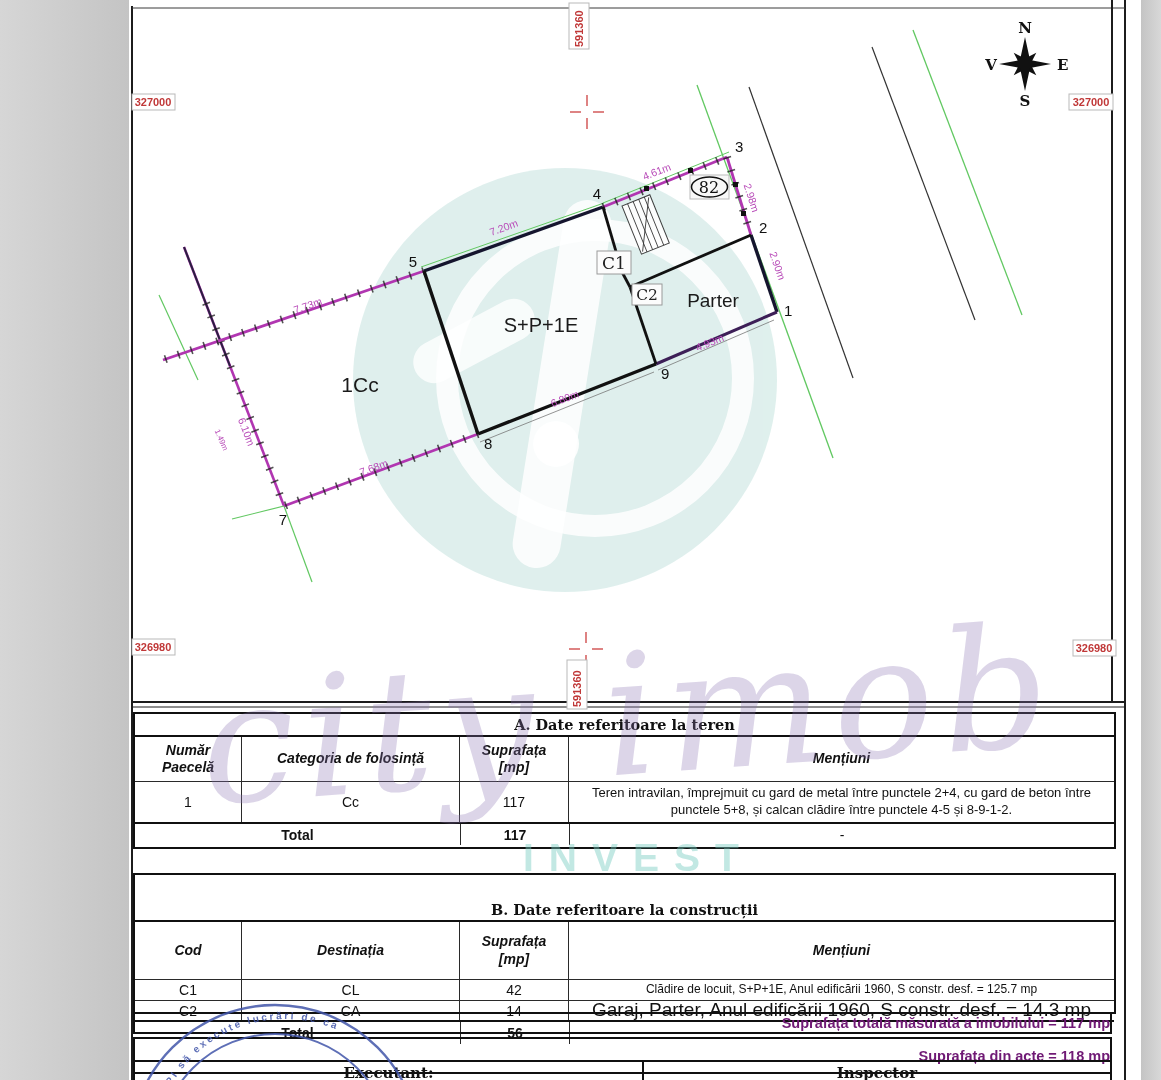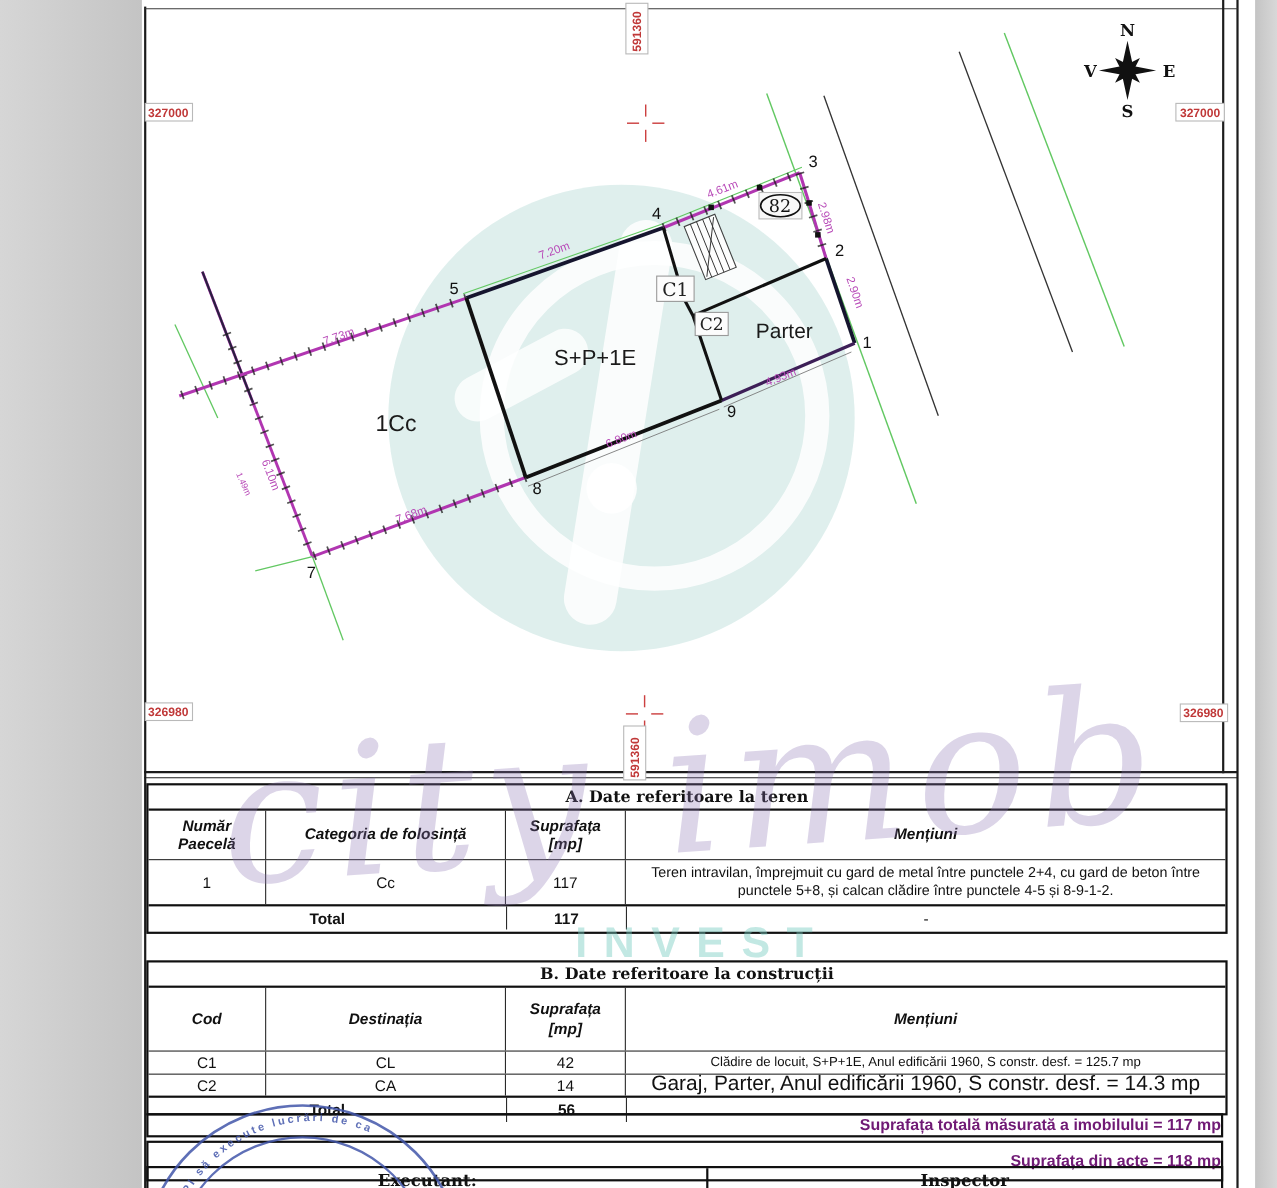--- a/index.html
+++ b/index.html
@@ -228,21 +228,21 @@
     <div class="cell men c4">Teren intravilan, împrejmuit cu gard de metal între punctele 2+4, cu gard de beton între punctele 5+8, și calcan clădire între punctele 4-5 și 8-9-1-2.</div>
   </div>
   <div class="trow" style="height:21px;">
     <div class="cell val bold ctot br1">Total</div>
     <div class="cell val bold c3 br1">117</div>
     <div class="cell val c4">-</div>
   </div>
 </div>
 
 <div id="tableB" class="tbl" style="left:133px;top:873px;width:979px;height:137px;">
-  <div class="title-row bb2" style="height:21px;">B. Date referitoare la construcții</div>
+  <div class="title-row bb2" style="height:21px;margin-top:24px;">B. Date referitoare la construcții</div>
   <div class="trow bb1" style="height:58px;">
     <div class="cell hdr c1 br1">Cod</div>
     <div class="cell hdr c2 br1">Destinația</div>
     <div class="cell hdr c3 br1">
       <span>Suprafața</span>
       <span>[mp]</span>
     </div>
     <div class="cell hdr c4">Mențiuni</div>
   </div>
   <div class="trow bb1" style="height:21px;">

